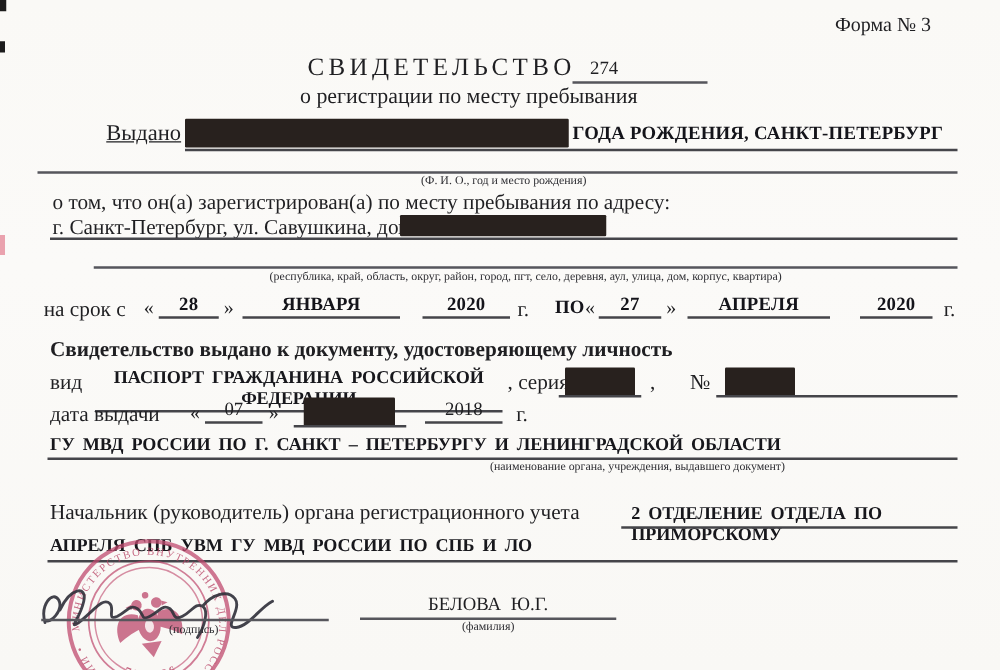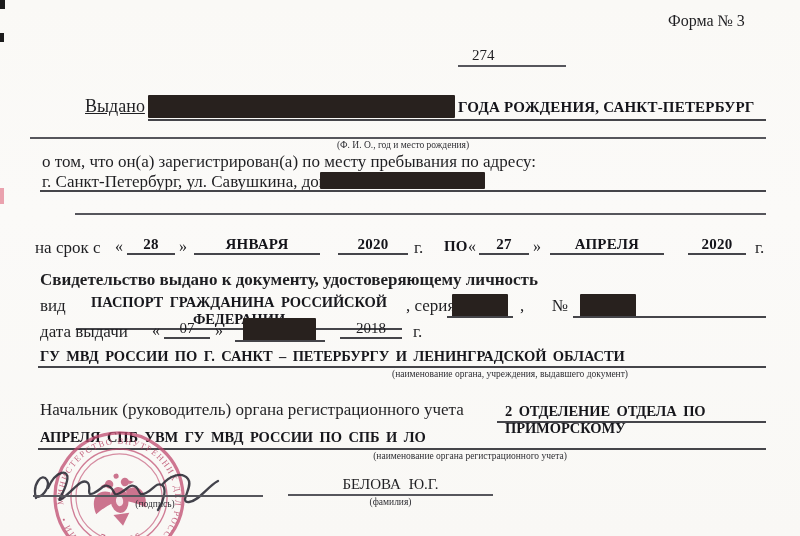--- a/index.html
+++ b/index.html
@@ -29,37 +29,40 @@
 <body>
 
 <div class="page">
 
   <div class="abs" style="left:0;top:7;width:5px;height:9px;background:#1c1c1c;"></div>
   <div class="abs" style="left:0;top:33px;width:4px;height:9px;background:#1c1c1c;"></div>
   <div class="abs" style="left:0;top:188px;width:4px;height:16px;background:#eaa2ae;"></div>
 
   <div class="abs" style="left:668px;top:12px;font-size:16px;">Форма № 3</div>
 
+  <div class="abs title" style="left:246px;top:43px;">СВИДЕТЕЛЬСТВО</div>
   <div class="abs" style="left:472px;top:47px;font-size:15px;">274</div>
   <div class="abs hline-thin" style="left:458px;top:65px;width:108px;"></div>
+  <div class="abs" style="left:240px;top:66px;font-size:17.5px;">о регистрации по месту пребывания</div>
 
   <div class="abs serif17" style="left:85px;top:96px;font-size:18px;text-decoration:underline;">Выдано</div>
   <div class="abs redact" style="left:148px;top:95px;width:307px;height:23px;"></div>
   <div class="abs typed15" style="left:458px;top:99px;">ГОДА РОЖДЕНИЯ, САНКТ-ПЕТЕРБУРГ</div>
   <div class="abs hline" style="left:148px;top:119px;width:618px;"></div>
 
   <div class="abs hline-thin" style="left:30px;top:137px;width:736px;"></div>
   <div class="abs caption" style="left:40px;top:140px;width:726px;">(Ф. И. О., год и место рождения)</div>
 
   <div class="abs serif17" style="left:42px;top:152px;">о том, что он(а) зарегистрирован(а) по месту пребывания по адресу:</div>
   <div class="abs serif17" style="left:42px;top:172px;">г. Санкт-Петербург, ул. Савушкина, дом</div>
   <div class="abs redact" style="left:320px;top:172px;width:165px;height:17px;"></div>
   <div class="abs hline" style="left:40px;top:190px;width:726px;"></div>
 
   <div class="abs hline-thin" style="left:75px;top:213px;width:691px;"></div>
+  <div class="abs caption" style="left:75px;top:217px;width:691px;">(республика, край, область, округ, район, город, пгт, село, деревня, аул, улица, дом, корпус, квартира)</div>
 
   <div class="abs serif17" style="left:35px;top:238px;">на срок с</div>
   <div class="abs quote" style="left:115px;top:238px;">«</div>
   <div class="abs ublank typed15" style="left:127px;top:236px;width:48px;">28</div>
   <div class="abs quote" style="left:179px;top:238px;">»</div>
   <div class="abs ublank typed15" style="left:194px;top:236px;width:126px;">ЯНВАРЯ</div>
   <div class="abs ublank typed15" style="left:338px;top:236px;width:70px;">2020</div>
   <div class="abs serif17" style="left:414px;top:238px;">г.</div>
   <div class="abs typed15" style="left:444px;top:238px;">ПО</div>
   <div class="abs quote" style="left:468px;top:238px;">«</div>
@@ -92,21 +95,20 @@
 
   <div class="abs typedCond" style="left:40px;top:348px;">ГУ МВД РОССИИ ПО Г. САНКТ – ПЕТЕРБУРГУ И ЛЕНИНГРАДСКОЙ ОБЛАСТИ</div>
   <div class="abs hline" style="left:38px;top:366px;width:728px;"></div>
   <div class="abs caption" style="left:200px;top:369px;width:620px;">(наименование органа, учреждения, выдавшего документ)</div>
 
   <div class="abs serif17" style="left:40px;top:400px;">Начальник (руководитель) органа регистрационного учета</div>
   <div class="abs typedCond" style="left:505px;top:403px;">2 ОТДЕЛЕНИЕ ОТДЕЛА ПО ПРИМОРСКОМУ</div>
   <div class="abs hline" style="left:497px;top:421px;width:269px;"></div>
   <div class="abs typedCond" style="left:40px;top:429px;">АПРЕЛЯ СПБ УВМ ГУ МВД РОССИИ ПО СПБ И ЛО</div>
   <div class="abs hline" style="left:38px;top:448px;width:728px;"></div>
-  <div class="abs caption" style="left:160px;top:451px;width:620px;">(наименование органа регистрационного учета)</div>
 
   <div class="abs stamp-wrap" style="left:49px;top:427px;width:140px;height:140px;">
     <svg width="140" height="140" viewBox="0 0 140 140">
       <g stroke="#bf4a6e" fill="none">
         <circle cx="70" cy="70" r="64" stroke-width="3.2" opacity=".85"></circle>
         <circle cx="70" cy="70" r="48" stroke-width="1.4" opacity=".8"></circle>
         <circle cx="70" cy="70" r="43" stroke-width="1.2" opacity=".7"></circle>
       </g>
       <defs>
         <path id="ringPath" d="M 14,70 A 56,56 0 1 1 13.99,70.2"></path>

